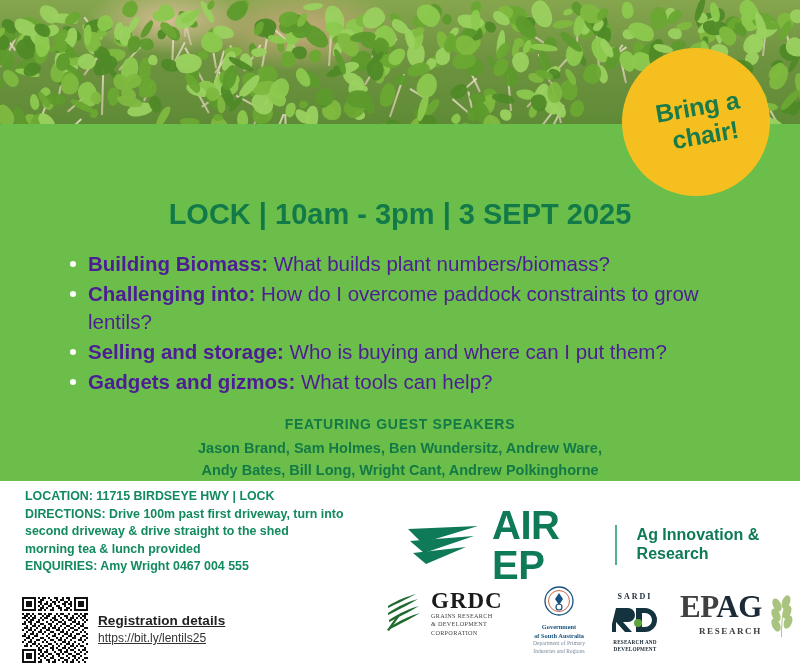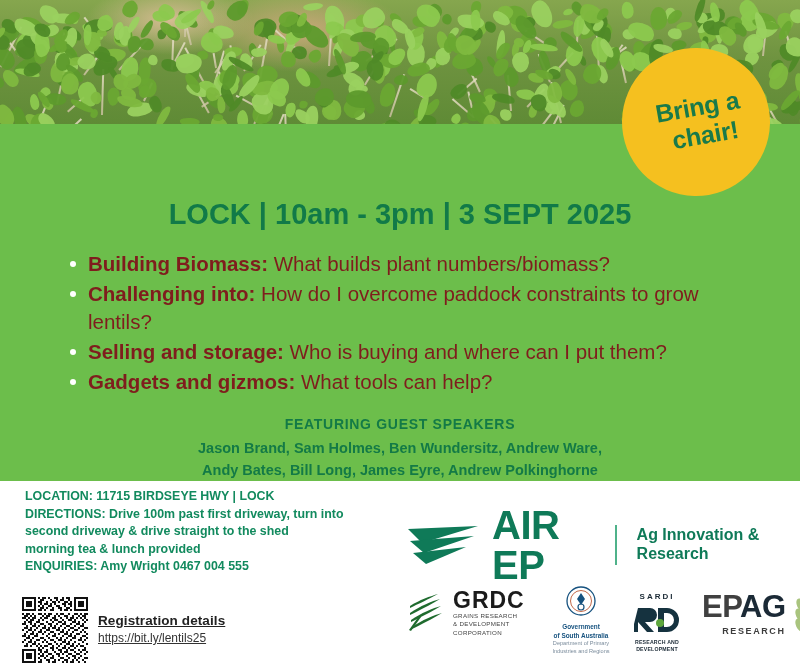--- a/index.html
+++ b/index.html
@@ -105,21 +105,21 @@
     position: absolute;
     left: 64px; top: 126px;
     width: 690px;
     margin: 0;
     padding: 0;
     list-style: none;
   }
   .bullets li {
     position: relative;
     padding-left: 24px;
-    color: #7f1d1d;
+    color: #4c1d95;
     font-size: 20.5px;
     line-height: 1.33;
     margin-bottom: 3px;
   }
   .bullets li::before {
     content: "";
     position: absolute;
     left: 6px; top: 11px;
     width: 6px; height: 6px;
     border-radius: 50%;
@@ -229,23 +229,24 @@
   .airep-tag .t2 {
     font-size: 15.5px;
     font-weight: 400;
     color: #3f8f76;
     display: block;
   }
 
   
   .sponsors {
     position: absolute;
-    left: 406px; top: 104px;
+    left: 384px; top: 104px;
     width: 390px;
     height: 70px;
+    font-family: Liberation Serif, serif;
   }
   .sp { position: absolute; }
 
   .grdc { left: 0; top: 4px; display: flex; align-items: center; gap: 7px; }
   .grdc-word {
     font-size: 23px; font-weight: 700; color: #1b1b1b;
     letter-spacing: 1px; line-height: 1;
   }
   .grdc-sub {
     font-size: 6.2px; color: #444444; letter-spacing: 0.3px;
@@ -795,21 +796,21 @@
       <b>Selling and storage:</b><span> Who is buying and where can I put them?</span>
     </li>
     <li>
       <b>Gadgets and gizmos:</b><span> What tools can help?</span>
     </li>
   </ul>
 
   <div class="speakers">
     <div class="speakers-heading">FEATURING GUEST SPEAKERS</div>
     <div class="speakers-names">Jason Brand, Sam Holmes, Ben Wundersitz, Andrew Ware,</div>
-    <div class="speakers-names">Andy Bates, Bill Long, James Eyre, Andrew Polkinghorne</div>
+    <div class="speakers-names">Andy Bates, Bill Long, Wright Cant, Andrew Polkinghorne</div>
   </div>
 
 </div>
 
 <div class="bottom-area">
 
   <div class="details">
     <p class="dline">LOCATION: 11715 BIRDSEYE HWY | LOCK</p>
     <p class="dline">DIRECTIONS: Drive 100m past first driveway, turn into</p>
     <p class="dline">second driveway &amp; drive straight to the shed</p>

